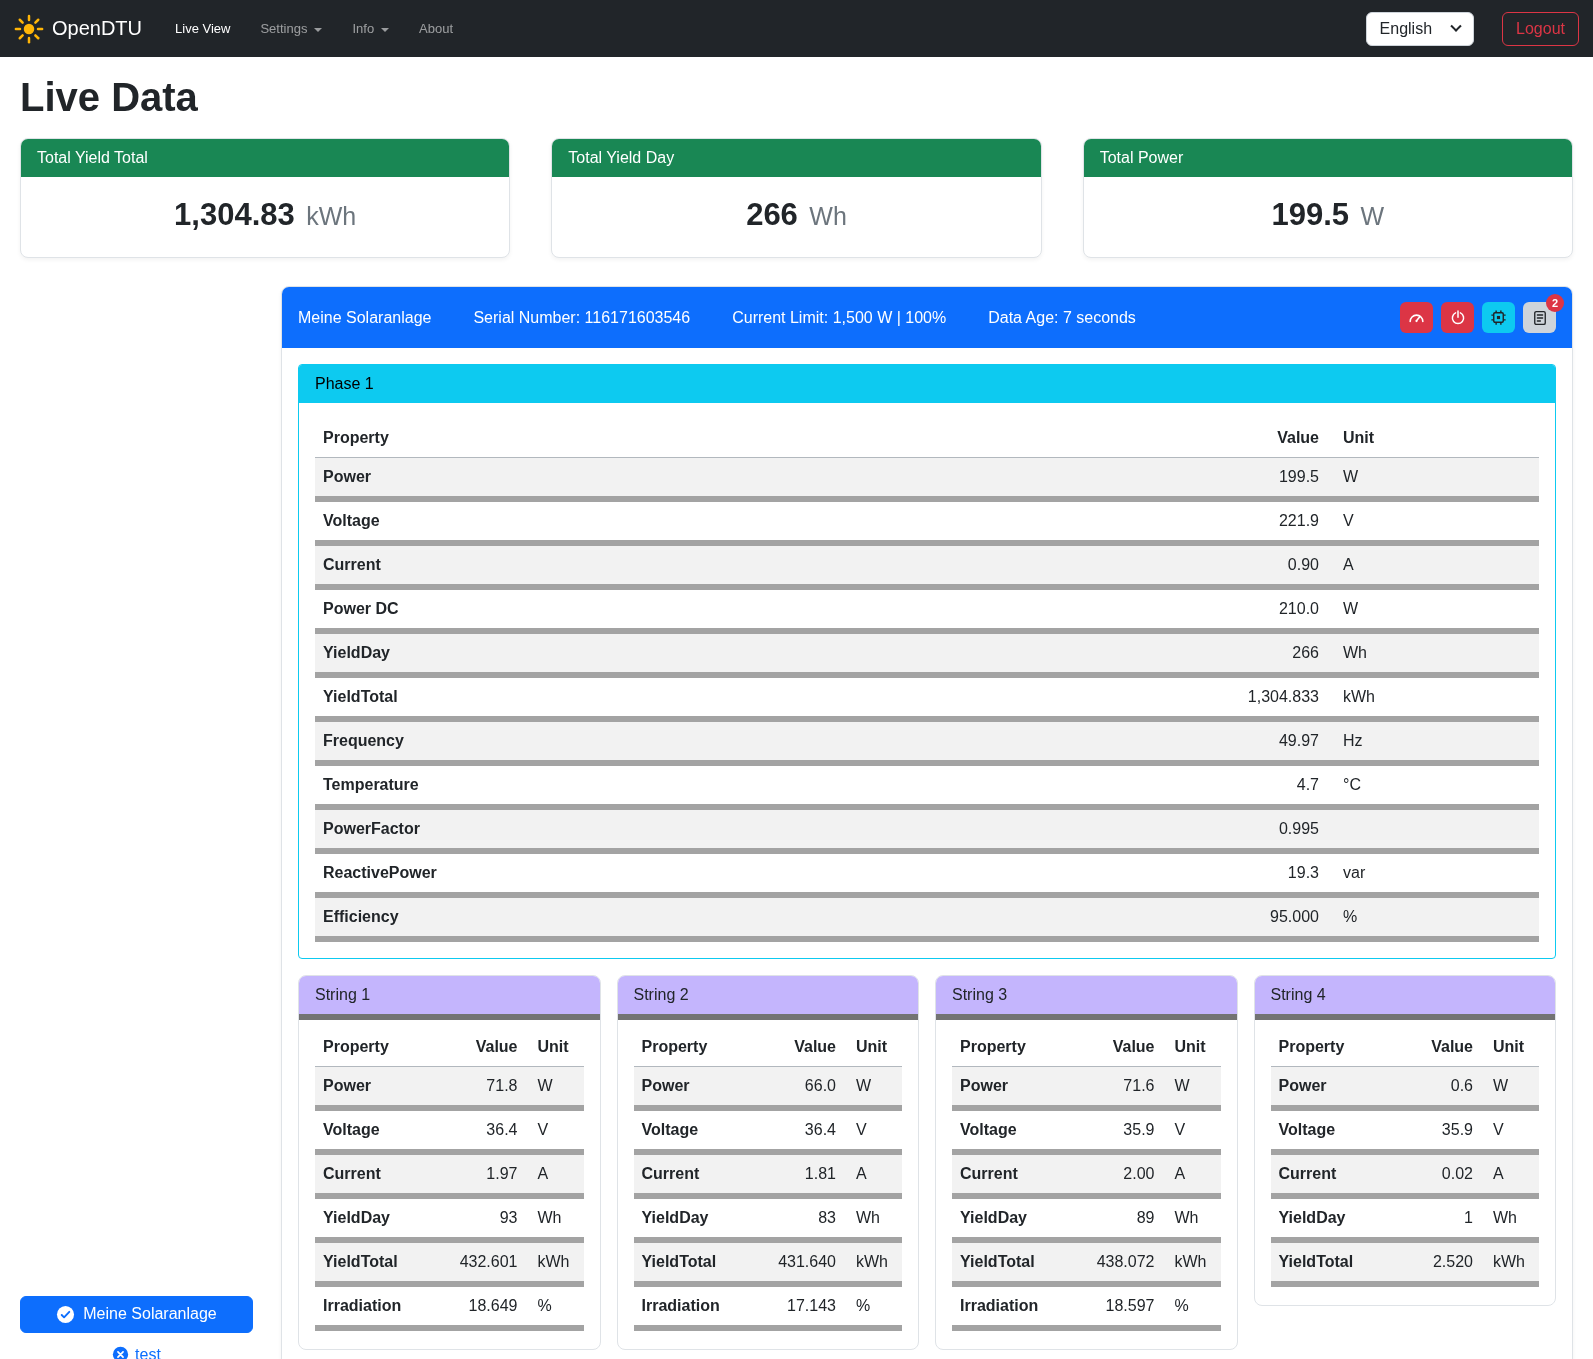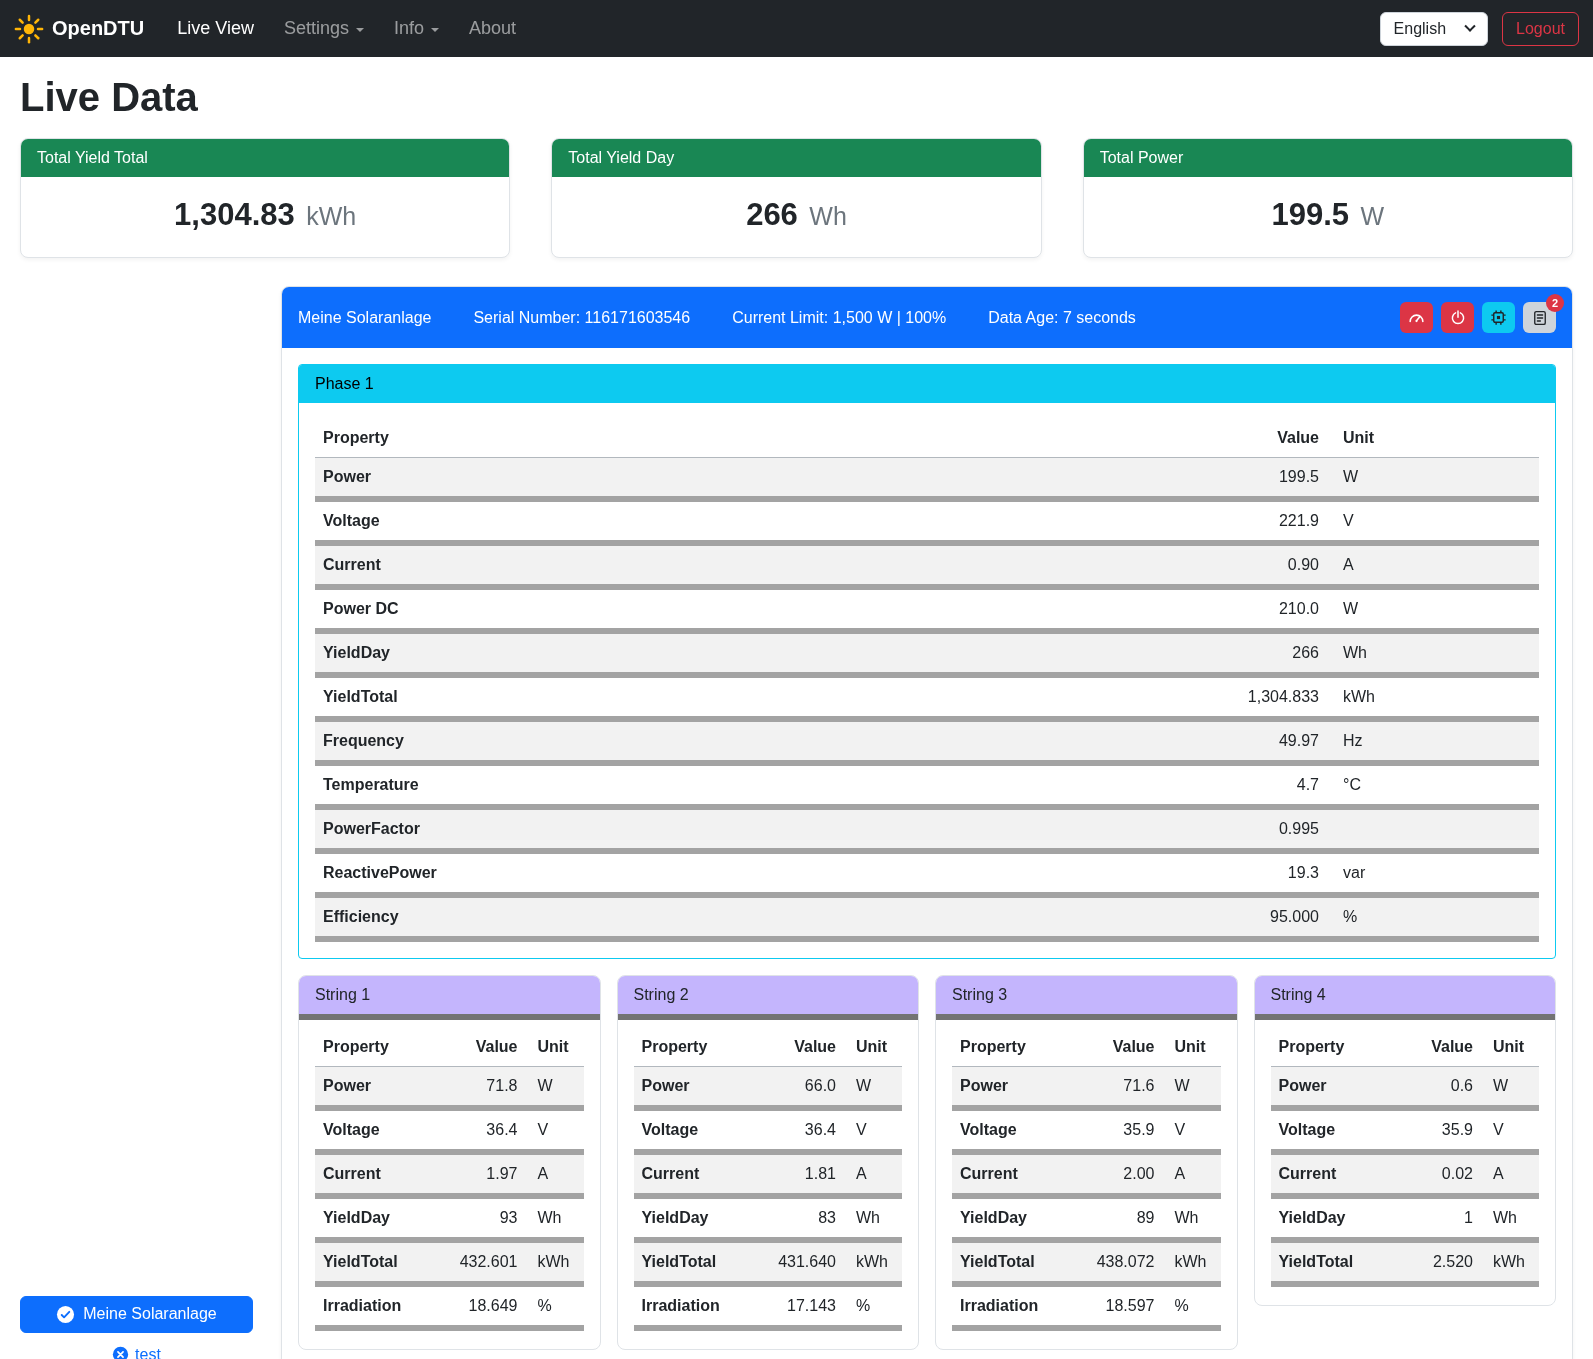--- a/index.html
+++ b/index.html
@@ -13,36 +13,36 @@
   
   .navbar {
     background: #212529;
     height: 57px;
     display: flex;
     align-items: center;
     padding: 0 14px;
   }
   .brand {
     display: flex; align-items: center; gap: 8px;
-    color: #fff; font-size: 20px; font-weight: 700;
+    color: #fff; font-size: 20px; font-weight: 400;
     margin-right: 18px; cursor: pointer; white-space: nowrap;
   }
   .nav-links { display: flex; align-items: center; flex: 1; }
   .nav-link {
-    color: rgba(255,255,255,.55); font-size: 18px; padding: 8px 15px;
+    color: rgba(255,255,255,.55); font-size: 13px; padding: 8px 15px;
     text-decoration: none; cursor: pointer;
     display: flex; align-items: center; gap: 7px; white-space: nowrap;
   }
   .nav-link.active { color: #fff; }
   .caret {
     width: 0; height: 0; display: inline-block;
     border-left: 4px solid transparent; border-right: 4px solid transparent;
     border-top: 4px solid currentColor; margin-top: 2px;
   }
-  .nav-right { display: flex; align-items: center; gap: 14px; margin-left: 21px; }
+  .nav-right { display: flex; align-items: center; gap: 28px; margin-left: 21px; }
   .lang-select {
     background: #fff; color: #212529; border: 1px solid #ced4da;
     border-radius: 6px; padding: 7px 13px; font-size: 16px;
     display: flex; align-items: center; gap: 20px; cursor: pointer;
   }
   .chevron {
     width: 8px; height: 8px; border-right: 2px solid #212529;
     border-bottom: 2px solid #212529; transform: rotate(45deg) translate(-2px,-2px);
     display: inline-block;
   }

